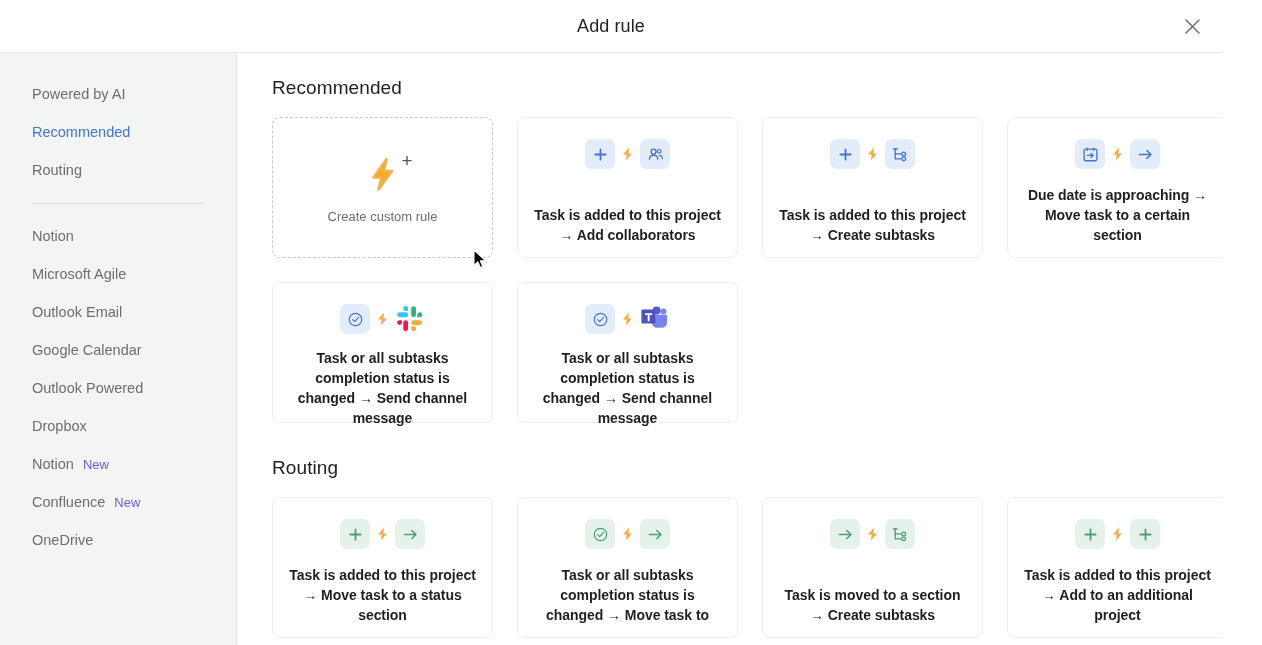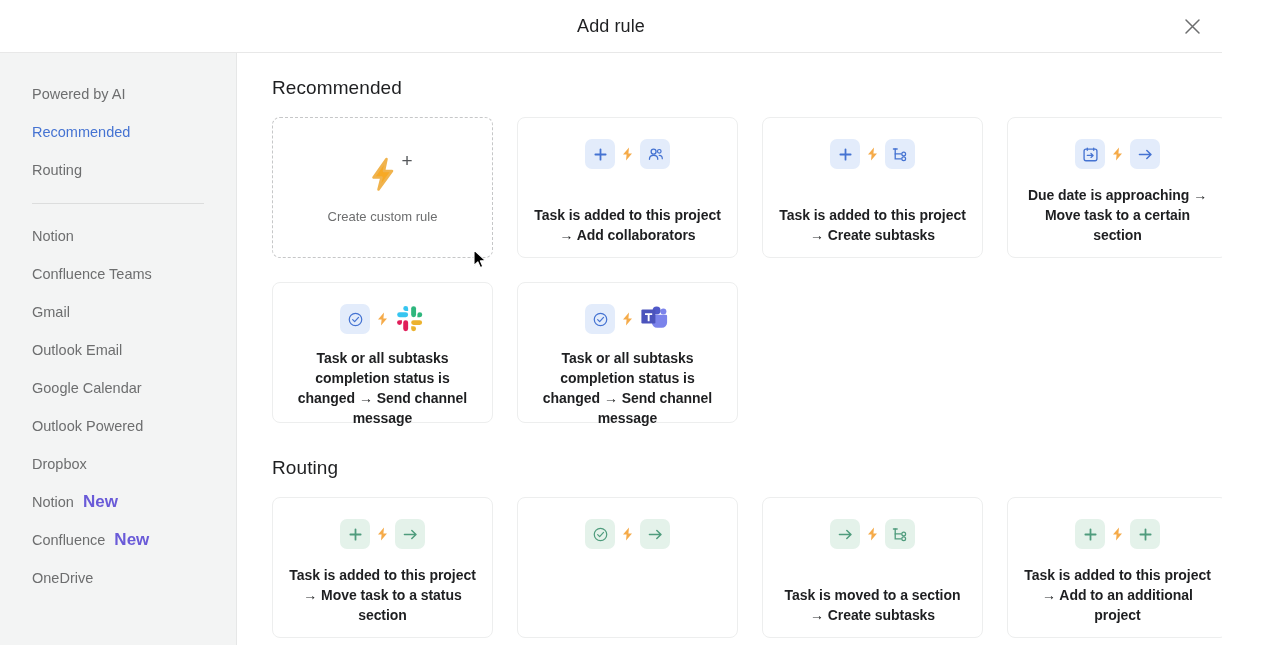--- a/index.html
+++ b/index.html
@@ -50,21 +50,21 @@
     color: #6d6e6f;
     cursor: pointer;
     white-space: nowrap;
   }
   .nav-item.active { color: #4573d2; }
   .nav-divider {
     height: 1px; background: #dcdddd;
     margin: 14px 32px 13px 32px;
   }
   .badge-new {
-    color: #6a5bd8; font-size: 17px; margin-left: 9px; font-weight: 700;
+    color: #6a5bd8; font-size: 13px; margin-left: 9px; font-weight: 400;
   }
 
   
   .main {
     flex: 1; overflow: hidden;
     padding: 24px 30px 0 35px;
     background: #ffffff;
     position: relative;
   }
   .section-title {
@@ -156,24 +156,21 @@
         </li>
       </ul>
 
       <div class="nav-divider"></div>
 
       <ul class="nav-list">
         <li class="nav-item">
           <span>Notion</span>
         </li>
         <li class="nav-item">
-          <span>Confluence Teams</span>
-        </li>
-        <li class="nav-item">
-          <span>Gmail</span>
+          <span>Microsoft Agile</span>
         </li>
         <li class="nav-item">
           <span>Outlook Email</span>
         </li>
         <li class="nav-item">
           <span>Google Calendar</span>
         </li>
         <li class="nav-item">
           <span>Outlook Powered</span>
         </li>
@@ -377,20 +374,21 @@
                 <svg width="11" height="14" viewBox="0 0 11 14" aria-hidden="true">
                   <path d="M7 0.5 L1 7.6 H4.6 L4 13.5 L10 6.4 H6.4 Z" fill="#f5ab4a"></path>
                 </svg>
               </span>
               <span class="tile green">
                 <svg width="17" height="17" viewBox="0 0 18 18" aria-hidden="true">
                   <path d="M2.6 9 H14.6 M10.4 4.8 L14.8 9 L10.4 13.2" fill="none" stroke="#4f9c7d" stroke-width="1.6" stroke-linecap="round" stroke-linejoin="round"></path>
                 </svg>
               </span>
             </div>
+            <div class="card-label">Task or all subtasks completion status is changed → Move task to</div>
           </div>
 
           <div class="card">
             <div class="card-icons">
               <span class="tile green">
                 <svg width="17" height="17" viewBox="0 0 18 18" aria-hidden="true">
                   <path d="M2.6 9 H14.6 M10.4 4.8 L14.8 9 L10.4 13.2" fill="none" stroke="#4f9c7d" stroke-width="1.6" stroke-linecap="round" stroke-linejoin="round"></path>
                 </svg>
               </span>
               <span class="bolt">

